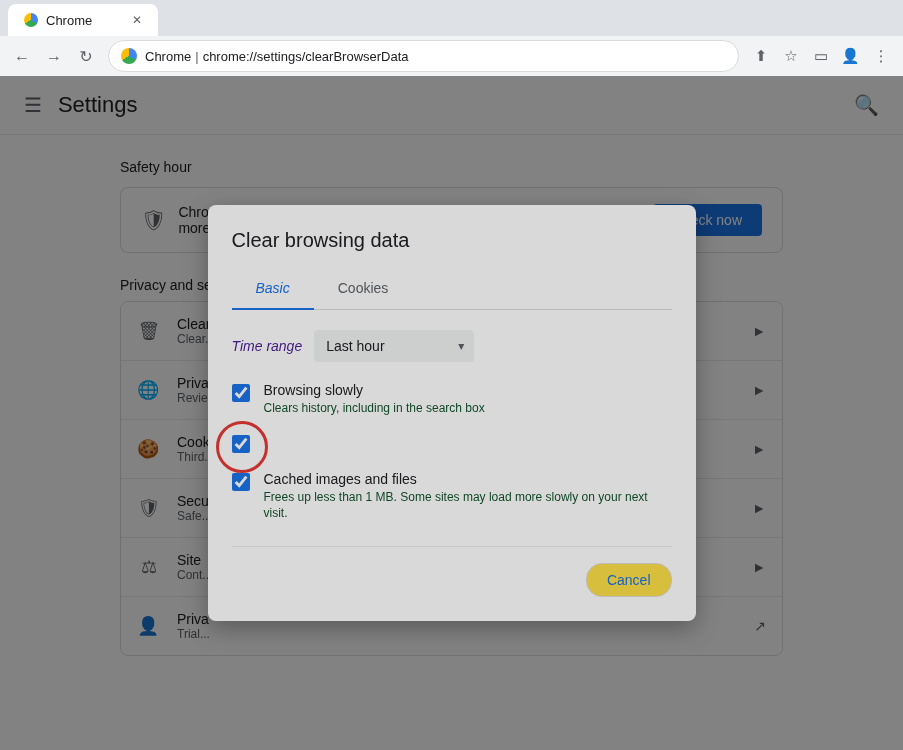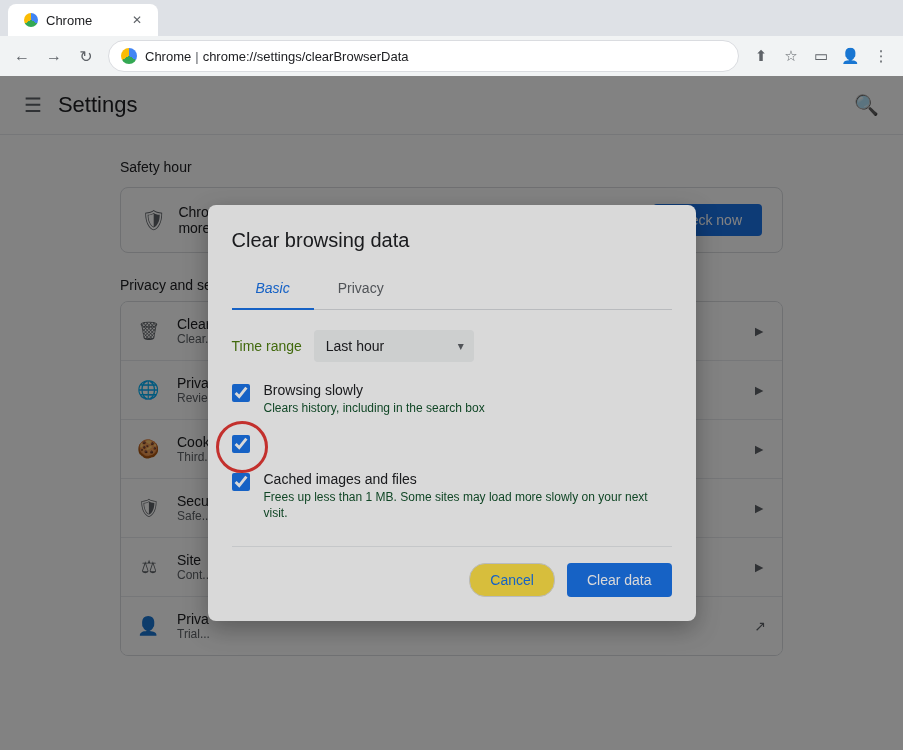--- a/index.html
+++ b/index.html
@@ -302,22 +302,23 @@
     
     .time-range-row {
       display: flex;
       align-items: center;
       gap: 12px;
       margin-bottom: 20px;
     }
 
     .time-range-label {
       font-size: 14px;
-      color: #4d7c0f;
+      color: #4c1d95;
       white-space: nowrap;
+      font-style: italic;
     }
 
     .time-range-select {
       background: #f1f3f4;
       border: none;
       border-radius: 4px;
       padding: 8px 32px 8px 12px;
       font-size: 14px;
       color: #202124;
       appearance: none;
@@ -560,21 +561,21 @@
         </div>
       </div>
     </div>
 
     <div class="overlay">
       <div class="dialog">
         <div class="dialog-title">Clear browsing data</div>
 
         <div class="dialog-tabs">
           <div class="dialog-tab active">Basic</div>
-          <div class="dialog-tab">Privacy</div>
+          <div class="dialog-tab">Cookies</div>
         </div>
 
         <div class="time-range-row">
           <span class="time-range-label">Time range</span>
           <div class="select-wrapper">
             <select class="time-range-select">
               <option>Last hour</option>
               <option>Last 24 hours</option>
               <option>Last 7 days</option>
               <option>Last 4 weeks</option>
@@ -605,18 +606,17 @@
             <input type="checkbox" class="checkbox-input" checked="" style="">
           </div>
           <div class="checkbox-text">
             <div class="checkbox-title">Cached images and files</div>
             <div class="checkbox-desc">Frees up less than 1 MB. Some sites may load more slowly on your next visit.</div>
           </div>
         </div>
 
         <div class="dialog-footer">
           <button class="btn-cancel">Cancel</button>
-          <button class="btn-clear">Clear data</button>
         </div>
       </div>
     </div>
   </div>
 </div>
 
 </body></html>

